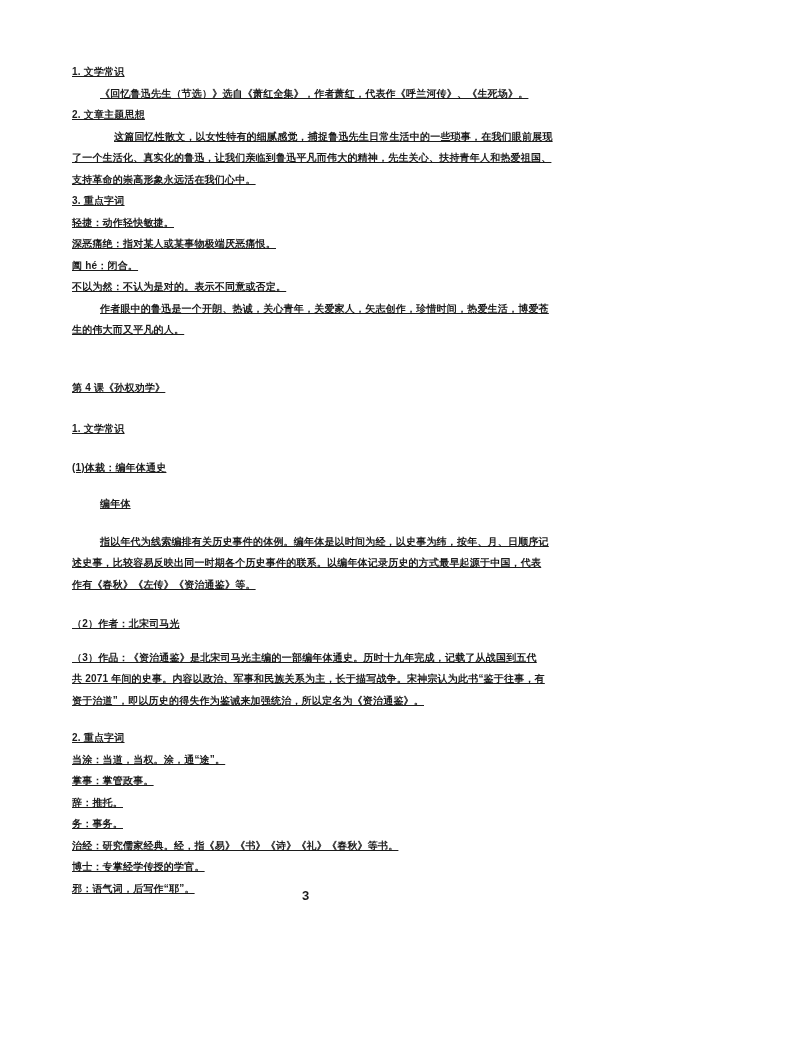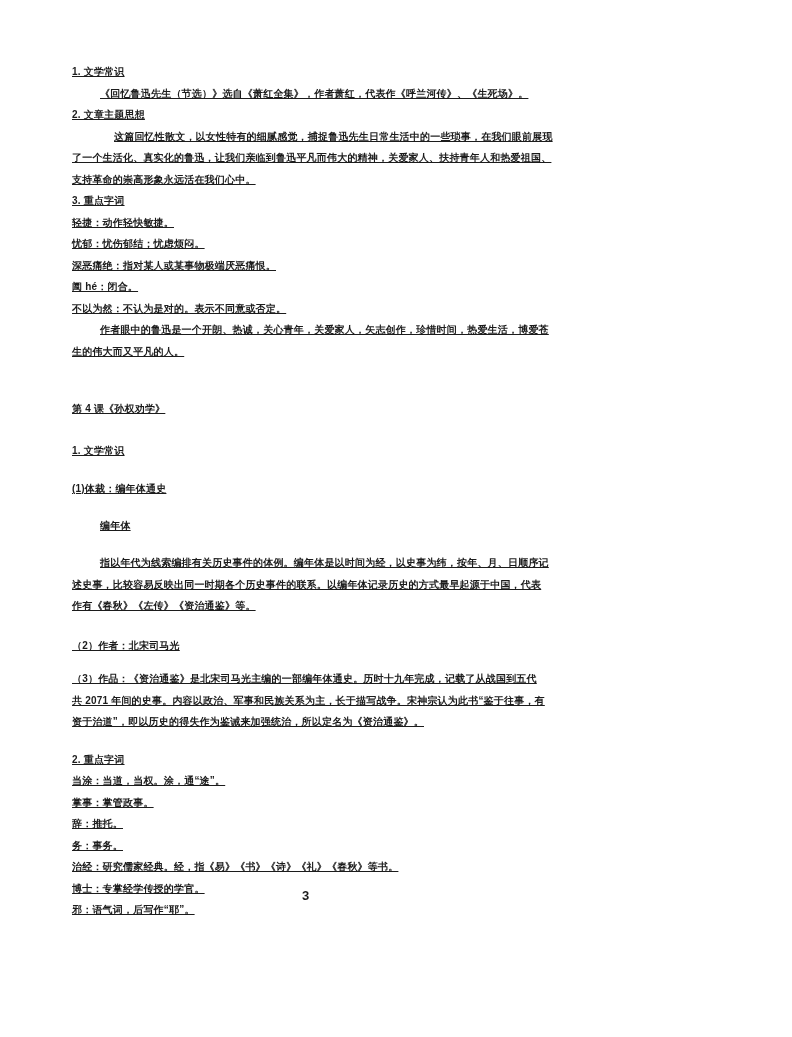--- a/index.html
+++ b/index.html
@@ -51,25 +51,24 @@
 </style>
 </head>
 <body>
 
 <div class="page">
   <div class="doc">
       <div class="line">1. 文学常识</div>
       <div class="line" style="padding-left: 28px;">《回忆鲁迅先生（节选）》选自《萧红全集》，作者萧红，代表作《呼兰河传》、《生死场》。</div>
       <div class="line">2. 文章主题思想</div>
       <div class="line" style="padding-left: 42px;">这篇回忆性散文，以女性特有的细腻感觉，捕捉鲁迅先生日常生活中的一些琐事，在我们眼前展现</div>
-      <div class="line">了一个生活化、真实化的鲁迅，让我们亲临到鲁迅平凡而伟大的精神，关爱家人、扶持青年人和热爱祖国、</div>
+      <div class="line">了一个生活化、真实化的鲁迅，让我们亲临到鲁迅平凡而伟大的精神，先生关心、扶持青年人和热爱祖国、</div>
       <div class="line">支持革命的崇高形象永远活在我们心中。</div>
       <div class="line">3. 重点字词</div>
       <div class="line">轻捷：动作轻快敏捷。</div>
-      <div class="line">忧郁：忧伤郁结；忧虑烦闷。</div>
       <div class="line">深恶痛绝：指对某人或某事物极端厌恶痛恨。</div>
       <div class="line">阖 hé：闭合。</div>
       <div class="line">不以为然：不认为是对的。表示不同意或否定。</div>
       <div class="line" style="padding-left: 28px;">作者眼中的鲁迅是一个开朗、热诚，关心青年，关爱家人，矢志创作，珍惜时间，热爱生活，博爱苍</div>
       <div class="line">生的伟大而又平凡的人。</div>
       <div class="spacer" style="height: 36px;"></div>
       <div class="line">第 4 课《孙权劝学》</div>
       <div class="spacer" style="height: 20px;"></div>
       <div class="line">1. 文学常识</div>
       <div class="spacer" style="height: 17px;"></div>

